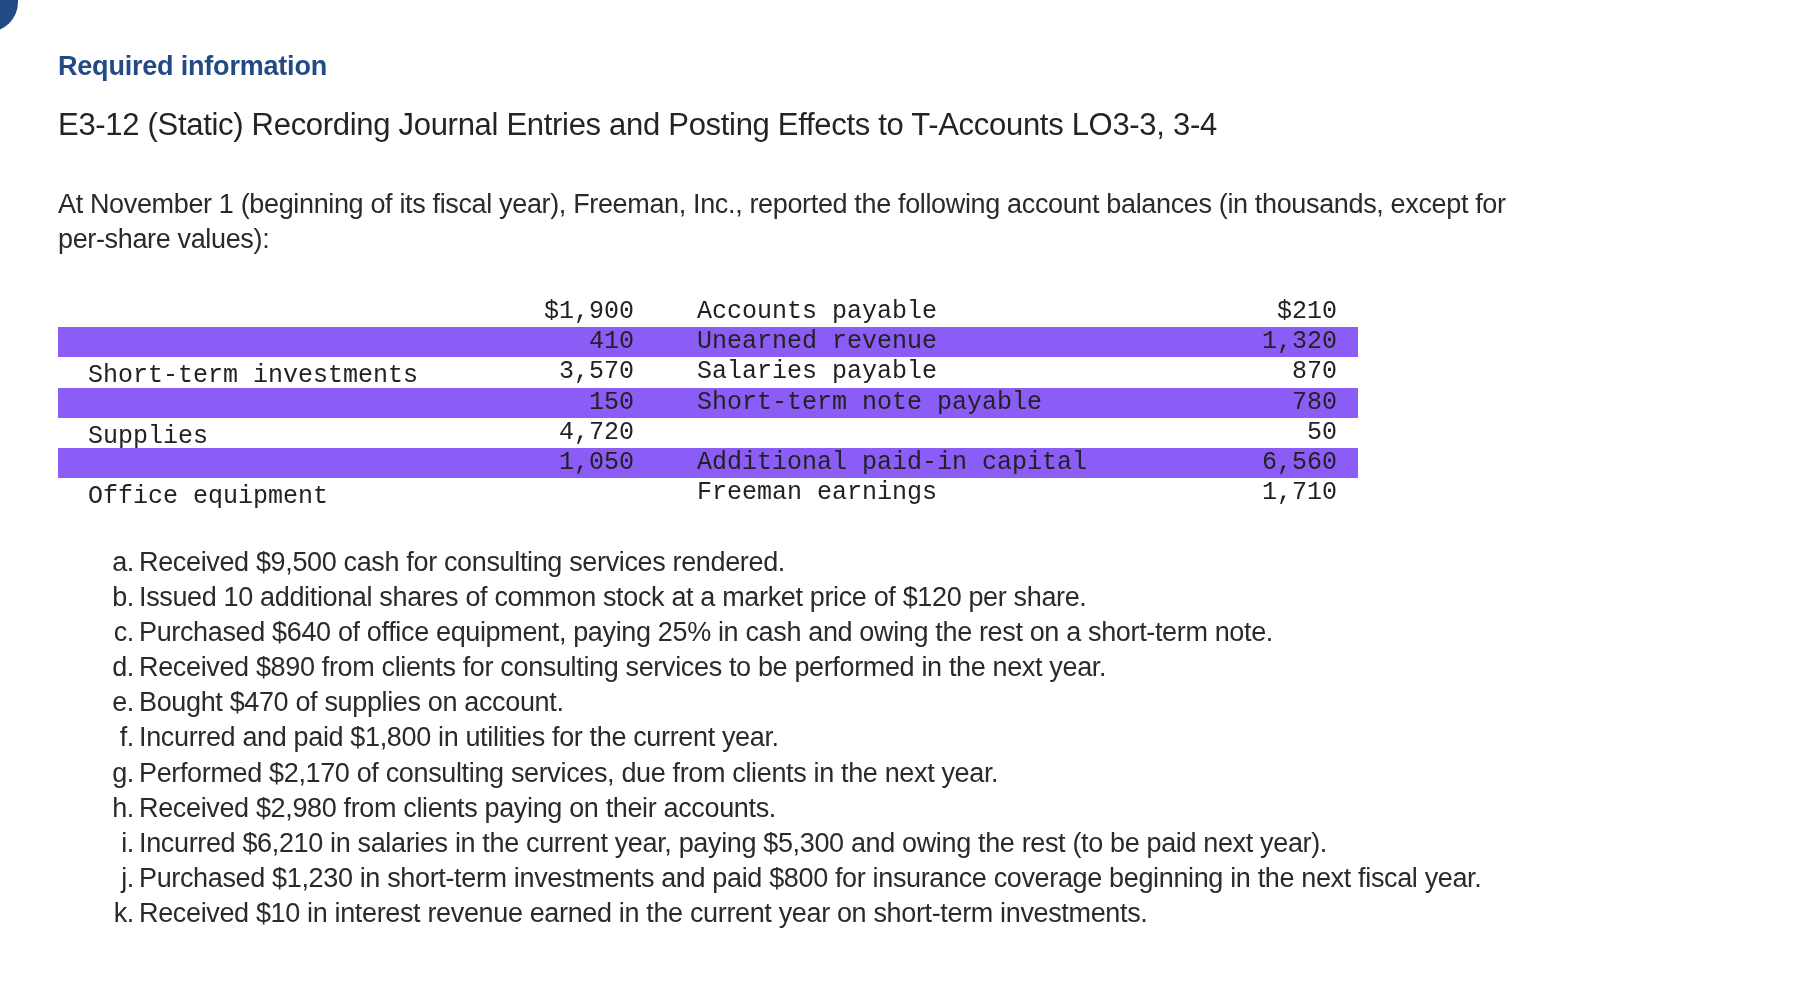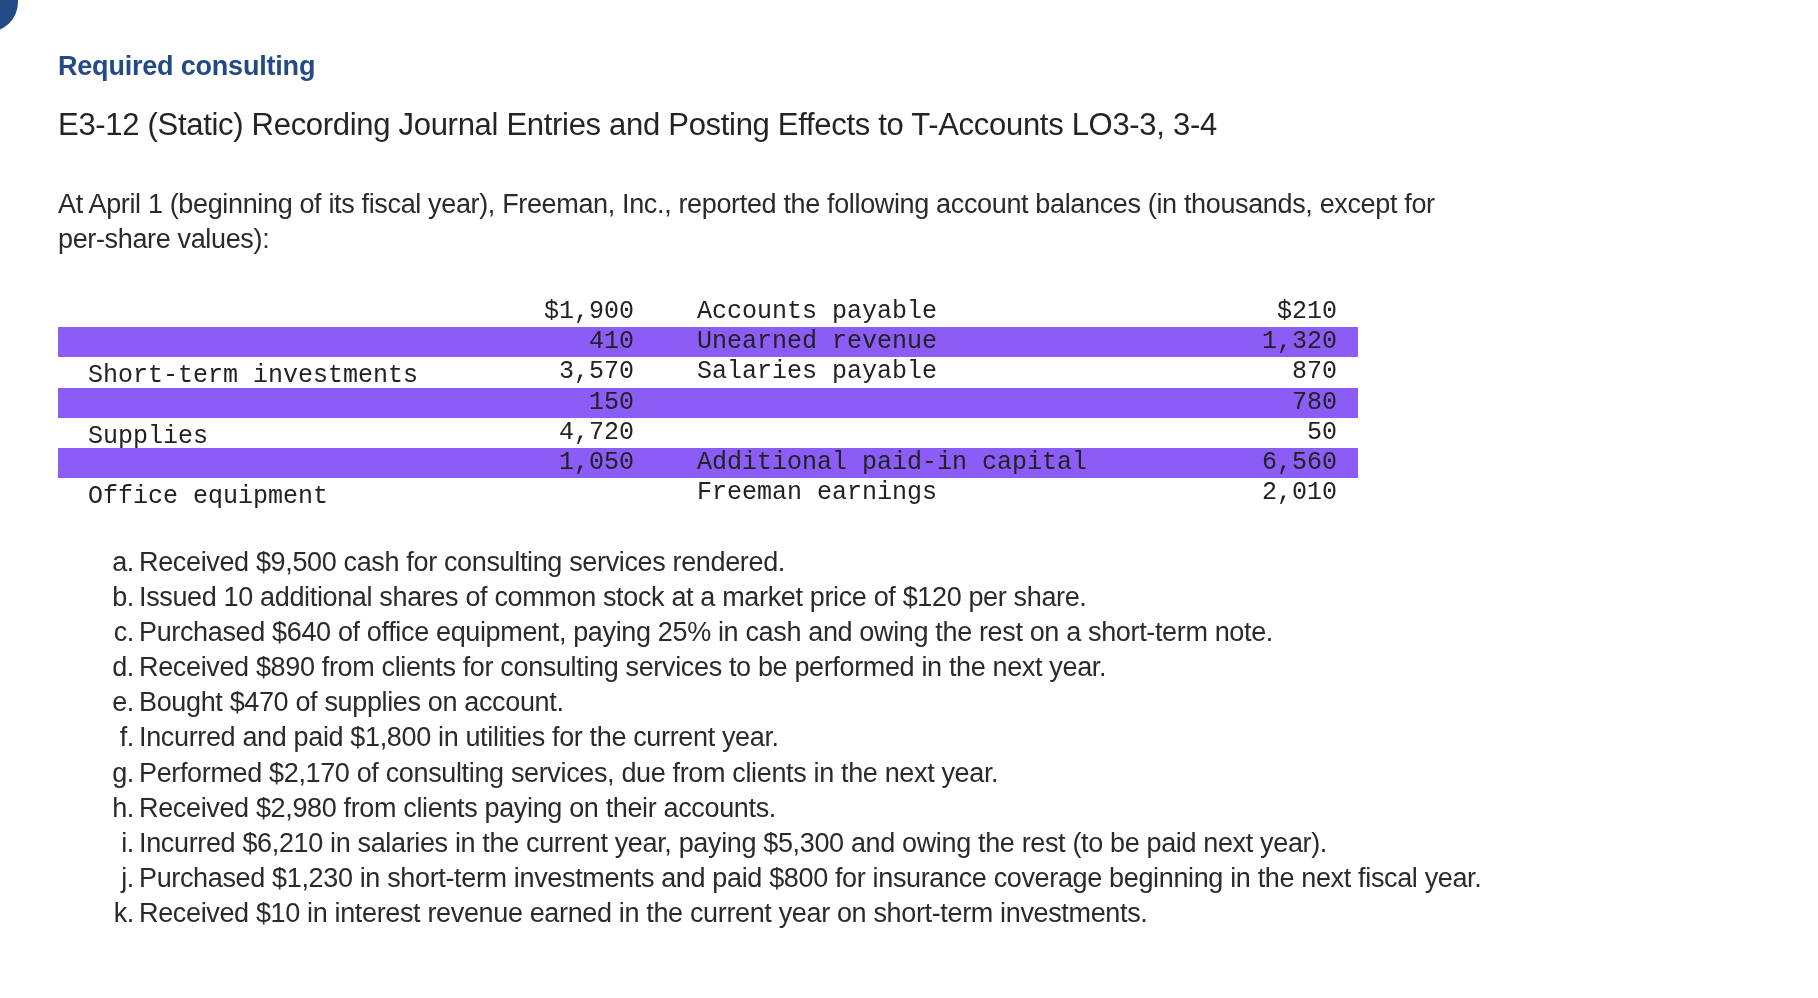--- a/index.html
+++ b/index.html
@@ -47,25 +47,25 @@
   }
   .tx-item { position: relative; height: 35.1px; white-space: nowrap; }
   .tx-marker { position: absolute; right: calc(1818px - 134px); text-align: right; }
   .tx-text { position: absolute; left: 139px; }
 </style>
 </head>
 <body>
 
 <div class="corner-dot"></div>
 
-<div class="req-info">Required consulting</div>
+<div class="req-info">Required information</div>
 <div class="title">E3-12 (Static) Recording Journal Entries and Posting Effects to T-Accounts LO3-3, 3-4</div>
 
 <div class="intro">
-  <span class="line">At April 1 (beginning of its fiscal year), Freeman, Inc., reported the following account balances (in thousands, except for</span>
+  <span class="line">At November 1 (beginning of its fiscal year), Freeman, Inc., reported the following account balances (in thousands, except for</span>
   <span class="line">per-share values):</span>
 </div>
 
 <div class="balances">
   <div class="bal-row">
     <span class="cell l-label">Cash</span>
     <span class="cell l-val">$1,900</span>
     <span class="cell r-label">Accounts payable</span>
     <span class="cell r-val">$210</span>
   </div>
@@ -77,38 +77,39 @@
   </div>
   <div class="bal-row">
     <span class="cell l-label">Accounts receivable</span>
     <span class="cell l-val">3,570</span>
     <span class="cell r-label">Salaries payable</span>
     <span class="cell r-val">870</span>
   </div>
   <div class="bal-row striped">
     <span class="cell l-label">Supplies</span>
     <span class="cell l-val">150</span>
+    <span class="cell r-label">Short-term note payable</span>
     <span class="cell r-val">780</span>
   </div>
   <div class="bal-row">
     <span class="cell l-label">Prepaid expenses</span>
     <span class="cell l-val">4,720</span>
     <span class="cell r-val">50</span>
   </div>
   <div class="bal-row striped">
     <span class="cell l-label">Office equipment</span>
     <span class="cell l-val">1,050</span>
     <span class="cell r-label">Additional paid-in capital</span>
     <span class="cell r-val">6,560</span>
   </div>
   <div class="bal-row">
     <span class="cell l-label"></span>
     <span class="cell l-val"></span>
     <span class="cell r-label">Freeman earnings</span>
-    <span class="cell r-val">2,010</span>
+    <span class="cell r-val">1,710</span>
   </div>
 </div>
 
 <div class="transactions">
   <div class="tx-item">
     <span class="tx-marker">a.</span>
     <span class="tx-text">Received $9,500 cash for consulting services rendered.</span>
   </div>
   <div class="tx-item">
     <span class="tx-marker">b.</span>

